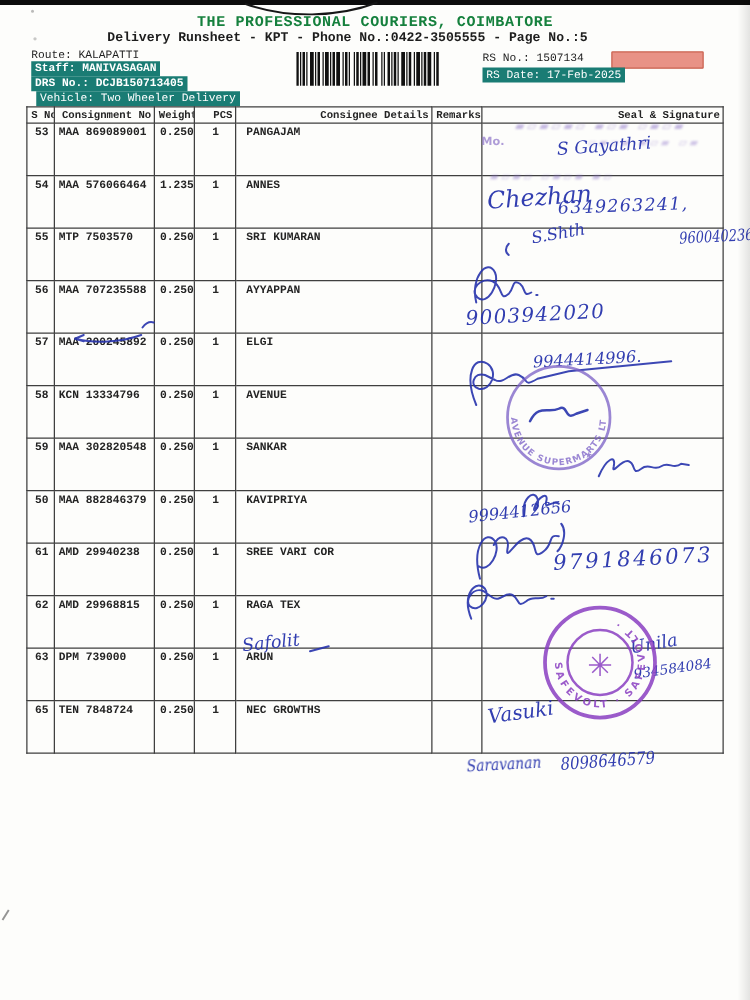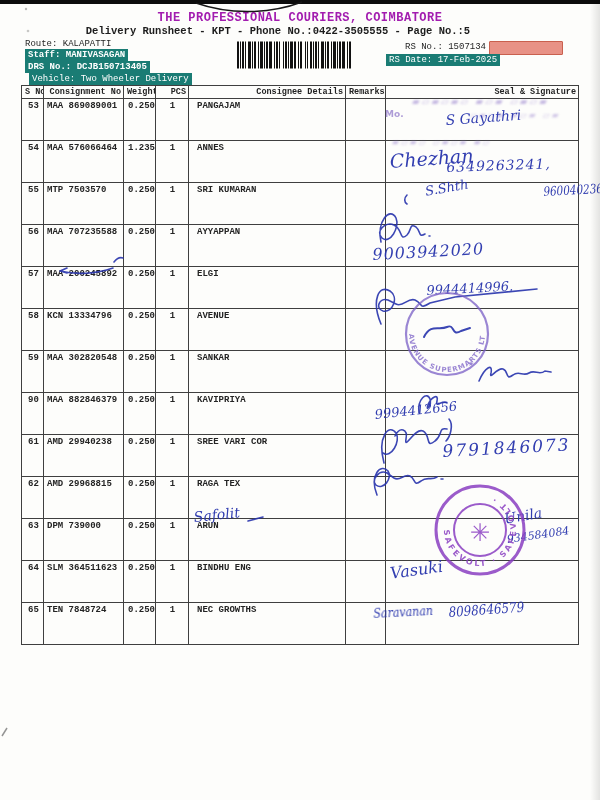--- a/index.html
+++ b/index.html
@@ -1,21 +1,21 @@
 <!DOCTYPE html>
 <html style="--highlight-teal: #1a7c74; --highlight-red: #e89286; --ink-blue: #2834ad; --stamp-violet: #7a5fc6; --stamp-purple: #8a3fc2;"><head>
 <meta charset="utf-8">
 <style>
   html,body{margin:0;padding:0;width:600px;height:800px;overflow:hidden;background:#e6e6e2;}
   .page{position:relative;width:600px;height:800px;background:#fdfdfb;overflow:hidden;
         font-family:"Liberation Mono","DejaVu Sans Mono",monospace;color:#222;}
   .page::after{content:'';position:absolute;right:0;top:0;width:10px;height:100%;
         background:linear-gradient(to left,rgba(0,0,0,.10),rgba(0,0,0,0));pointer-events:none;}
   .title{position:absolute;top:11px;left:0;width:600px;text-align:center;
-        font-weight:bold;font-size:12px;letter-spacing:.5px;color:#a21caf;}
+        font-weight:bold;font-size:12px;letter-spacing:.5px;color:#15803d;}
   .subtitle{position:absolute;top:25px;left:0;width:556px;text-align:center;
         font-weight:bold;font-size:10.5px;color:#1d1d1d;}
   .iline{position:absolute;font-size:9px;white-space:nowrap;color:#1e1e1e;}
   .bold{font-weight:bold;}
   .hl{background:var(--highlight-teal,#1a7c74);color:#fff;padding:1px 3px;}
   .redbox{position:absolute;left:489px;top:41px;width:72px;height:12px;
         background:var(--highlight-red,#e89286);border:1px solid #c9604e;border-radius:1px;}
   .doc-table{position:absolute;left:21px;top:85px;width:557px;border-collapse:collapse;table-layout:fixed;}
   .doc-table th,.doc-table td{border:1px solid #3f3f3f;vertical-align:top;overflow:hidden;
         white-space:nowrap;font-weight:bold;color:#242424;}
@@ -39,21 +39,21 @@
 <div class="page">
 
   <div class="title">THE PROFESSIONAL COURIERS, COIMBATORE</div>
   <div class="subtitle">Delivery Runsheet - KPT - Phone No.:0422-3505555 - Page No.:5</div>
 
   <div class="iline" style="left:25px;top:39px;"><span>Route:</span> <span>KALAPATTI</span></div>
   <div class="iline bold" style="left:25px;top:50px;"><span class="hl"><span>Staff:</span> <span>MANIVASAGAN</span></span></div>
   <div class="iline bold" style="left:25px;top:62px;"><span class="hl"><span>DRS No.:</span> <span>DCJB150713405</span></span></div>
   <div class="iline" style="left:29px;top:74px;"><span class="hl"><span>Vehicle:</span> <span>Two Wheeler Delivery</span></span></div>
 
-  <div class="iline" style="left:386px;top:42px;margin-left:19px;"><span>RS No.:</span> <span>1507134</span></div>
+  <div class="iline" style="left:386px;top:42px;"><span>RS No.:</span> <span>1507134</span></div>
   <div class="redbox"></div>
   <div class="iline" style="left:386px;top:55px;"><span class="hl"><span>RS Date:</span> <span>17-Feb-2025</span></span></div>
 
   <svg style="position:absolute;left:237px;top:41px;" width="115" height="28">
     <line x1="0" y1="14" x2="114" y2="14" stroke="#111" stroke-width="27" stroke-dasharray="2 1 1 1 2 1 1 2 3 1 1 1 2 2 1 1 3 1 1 1 2 1 3 2 1 1 2 1 1 3 1 1 2 1 1 1 3 1 2 2 1 1 2 3 1 1 1 2"></line>
   </svg>
 
   <table class="doc-table">
     <colgroup>
         <col style="width:22px">
@@ -133,21 +133,21 @@
       <tr>
           <td class="t-sno">59</td>
           <td>MAA 302820548</td>
           <td class="t-wt">0.250</td>
           <td class="t-pcs">1</td>
           <td class="t-cons">SANKAR</td>
           <td></td>
           <td></td>
         </tr>
       <tr>
-          <td class="t-sno">90</td>
+          <td class="t-sno">50</td>
           <td>MAA 882846379</td>
           <td class="t-wt">0.250</td>
           <td class="t-pcs">1</td>
           <td class="t-cons">KAVIPRIYA</td>
           <td></td>
           <td></td>
         </tr>
       <tr>
           <td class="t-sno">61</td>
           <td>AMD 29940238</td>
@@ -165,29 +165,20 @@
           <td class="t-cons">RAGA TEX</td>
           <td></td>
           <td></td>
         </tr>
       <tr>
           <td class="t-sno">63</td>
           <td>DPM 739000</td>
           <td class="t-wt">0.250</td>
           <td class="t-pcs">1</td>
           <td class="t-cons">ARUN</td>
-          <td></td>
-          <td></td>
-        </tr>
-      <tr>
-          <td class="t-sno">64</td>
-          <td>SLM 364511623</td>
-          <td class="t-wt">0.250</td>
-          <td class="t-pcs">1</td>
-          <td class="t-cons">BINDHU ENG</td>
           <td></td>
           <td></td>
         </tr>
       <tr>
           <td class="t-sno">65</td>
           <td>TEN 7848724</td>
           <td class="t-wt">0.250</td>
           <td class="t-pcs">1</td>
           <td class="t-cons">NEC GROWTHS</td>
           <td></td>

